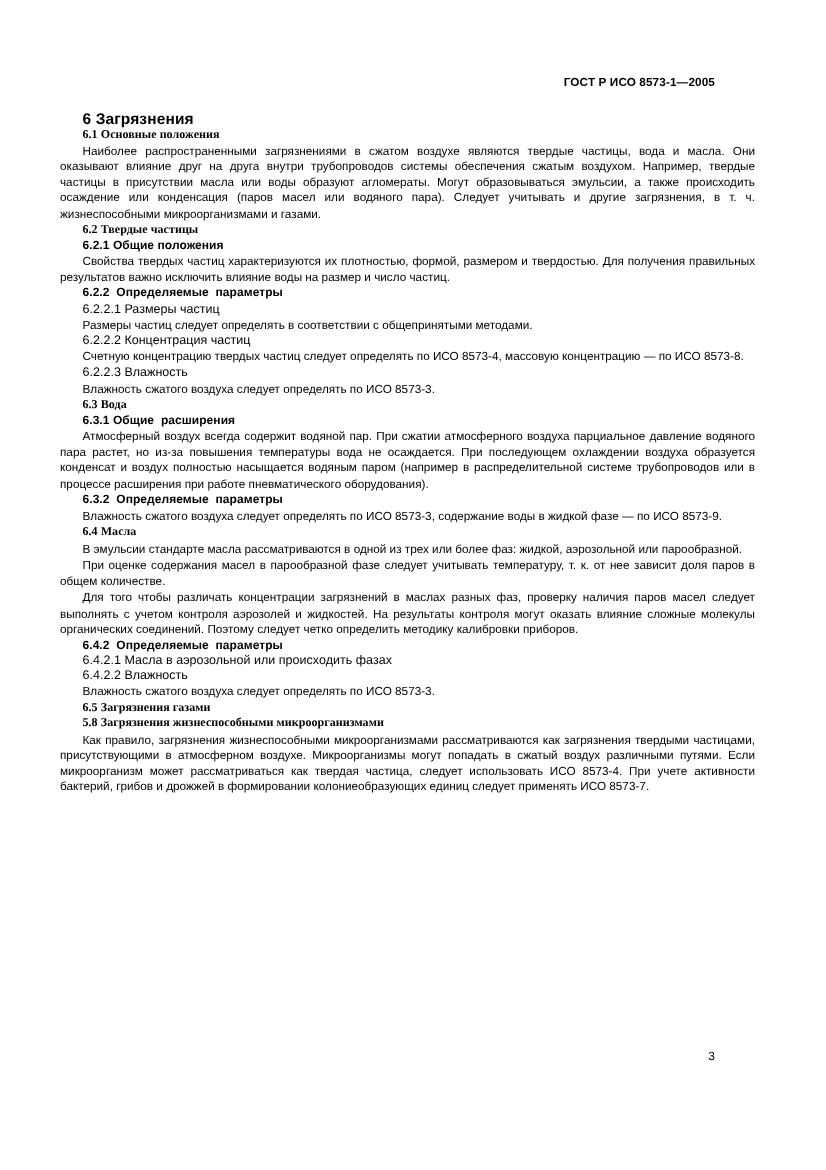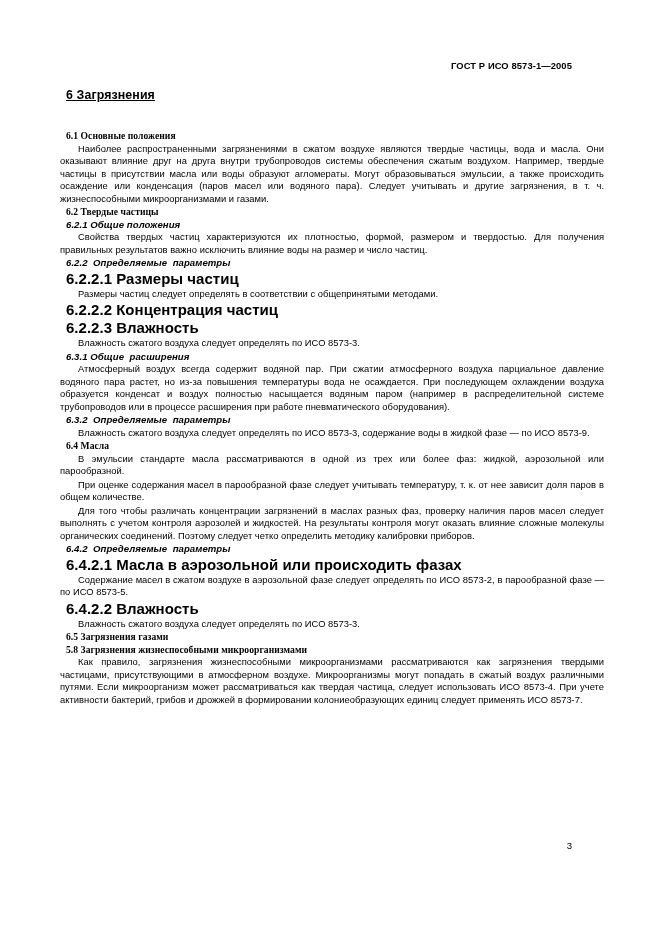--- a/index.html
+++ b/index.html
@@ -33,51 +33,49 @@
   }
   .content {
     position: absolute;
     left: 48px;
     top: 88px;
     width: 556px;
   }
   .clause-title {
     font-size: 12.4px;
     font-weight: bold;
-    margin: 0 0 28px 18px;
+    margin: 0 0 0 18px;
     letter-spacing: 0.1px;
-    text-decoration: underline;
   }
   .h2 {
     font-size: 9.6px;
     font-weight: bold;
     margin: 0 0 1.5px 18px;
     letter-spacing: 0.05px;
     white-space: pre;
     font-family: Liberation Serif, serif;
   }
   .h3 {
     font-size: 9.6px;
     font-weight: bold;
     margin: 0 0 1.5px 18px;
     letter-spacing: 0.05px;
     white-space: pre;
-    font-style: italic;
   }
   .h4 {
-    font-size: 15px;
-    font-weight: bold;
+    font-size: 10px;
+    font-weight: normal;
     margin: 0 0 1px 18px;
     letter-spacing: 0.02px;
     white-space: pre;
   }
   p.body {
     font-size: 9.4px;
     line-height: 12.5px;
-    margin: 0 0 1px 12px;
+    margin: 0 0 1px 0;
     text-align: justify;
     text-indent: 18px;
     text-justify: inter-word;
     letter-spacing: 0.01px;
     hyphens: manual;
   }
   .folio {
     position: absolute;
     right: 57px;
     top: 840px;
@@ -103,41 +101,42 @@
 
     <h3 class="h3">6.2.1 Общие положения</h3>
     <p class="body">Свойства твердых частиц характеризуются их плотностью, формой, размером и твердостью. Для получения правильных результатов важно исключить влияние воды на размер и число частиц.</p>
 
     <h3 class="h3">6.2.2  Определяемые  параметры</h3>
 
     <h4 class="h4">6.2.2.1 Размеры частиц</h4>
     <p class="body">Размеры частиц следует определять в соответствии с общепринятыми методами.</p>
 
     <h4 class="h4">6.2.2.2 Концентрация частиц</h4>
+    <p class="body">Счетную концентрацию твердых частиц следует определять по ИСО 8573-4, массовую концентрацию — по ИСО 8573-8.</p>
 
     <h4 class="h4">6.2.2.3 Влажность</h4>
     <p class="body">Влажность сжатого воздуха следует определять по ИСО 8573-3.</p>
 
+    <h2 class="h2">6.3 Вода</h2>
 
     <h3 class="h3">6.3.1 Общие  расширения</h3>
     <p class="body">Атмосферный воздух всегда содержит водяной пар. При сжатии атмосферного воздуха парциальное давление водяного пара растет, но из-за повышения температуры вода не осаждается. При последующем охлаждении воздуха образуется конденсат и воздух полностью насыщается водяным паром (например в  распределительной системе трубопроводов или в процессе расширения при работе пневматического оборудования).</p>
 
     <h3 class="h3">6.3.2  Определяемые  параметры</h3>
     <p class="body">Влажность сжатого воздуха следует определять по ИСО 8573-3, содержание воды в жидкой фазе — по ИСО 8573-9.</p>
 
     <h2 class="h2">6.4 Масла</h2>
 
     <p class="body">В эмульсии стандарте масла рассматриваются в одной из трех или более фаз: жидкой, аэрозольной или парообразной.</p>
     <p class="body">При оценке содержания масел в парообразной фазе следует учитывать температуру, т. к. от нее зависит доля паров в общем количестве.</p>
     <p class="body">Для того чтобы различать концентрации загрязнений в маслах разных фаз, проверку наличия паров масел следует выполнять с учетом контроля аэрозолей и жидкостей. На результаты контроля могут оказать влияние сложные молекулы органических соединений. Поэтому следует четко определить методику калибровки приборов.</p>
 
     <h3 class="h3">6.4.2  Определяемые  параметры</h3>
 
     <h4 class="h4">6.4.2.1 Масла в аэрозольной или происходить фазах</h4>
-    <p class="body">Содержание масел в сжатом воздухе в аэрозольной фазе следует определять по ИСО 8573-2, в парообразной фазе — по ИСО 8573-5.</p>
 
     <h4 class="h4">6.4.2.2 Влажность</h4>
     <p class="body">Влажность сжатого воздуха следует определять по ИСО 8573-3.</p>
 
     <h2 class="h2">6.5 Загрязнения газами</h2>
 
     <h2 class="h2">5.8 Загрязнения жизнеспособными микроорганизмами</h2>
     <p class="body">Как правило, загрязнения жизнеспособными микроорганизмами рассматриваются как загрязнения твердыми частицами, присутствующими в атмосферном воздухе. Микроорганизмы могут попадать в сжатый воздух различными путями. Если микроорганизм может рассматриваться как твердая частица, следует использовать ИСО 8573-4. При учете активности бактерий, грибов и дрожжей в формировании колониеобразующих единиц следует применять ИСО 8573-7.</p>
 
   </div>

